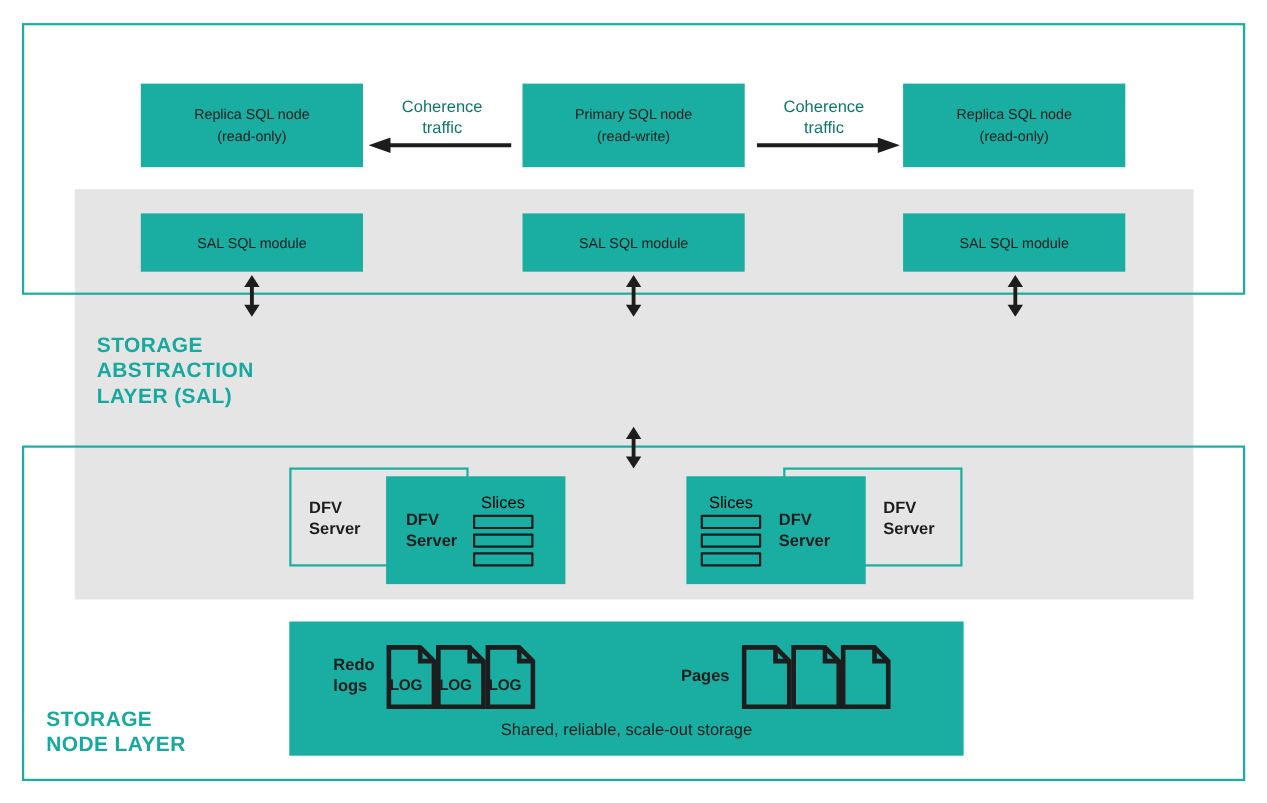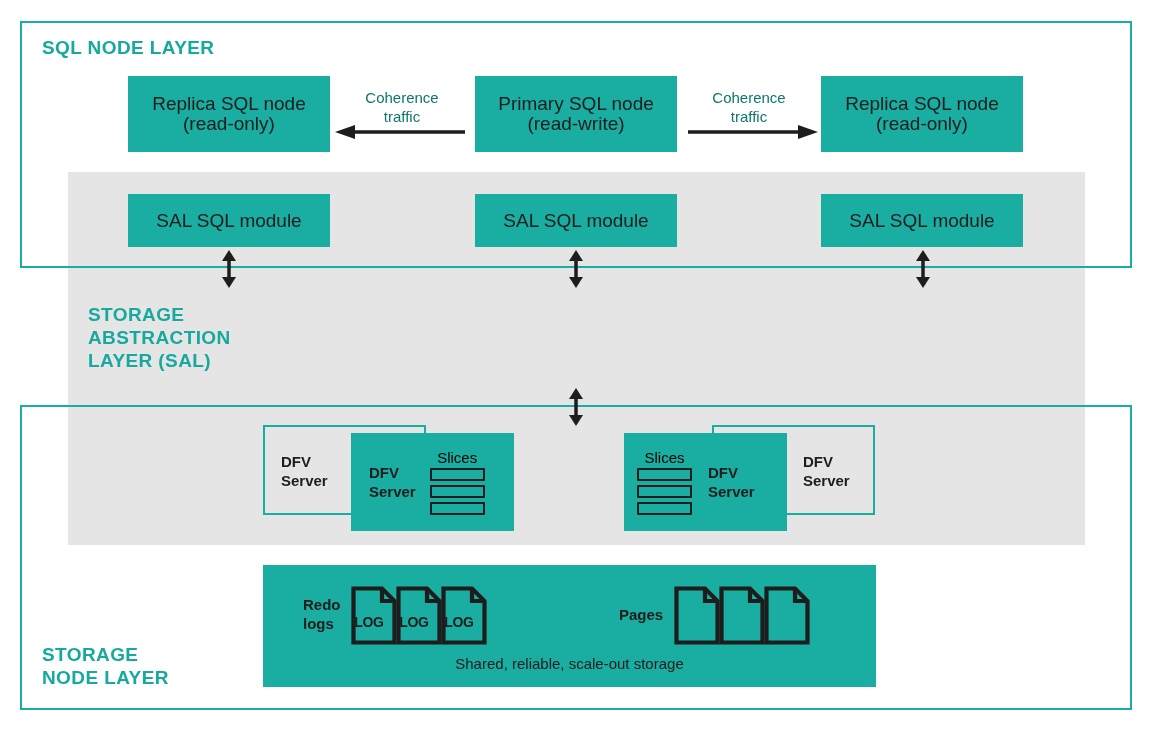--- a/index.html
+++ b/index.html
@@ -48,21 +48,21 @@
   #storage-layer-title { left: 42px; top: 643px; }
 
   
   .teal-box {
     background: #1aada1;
     color: #1d1d1d;
     display: flex;
     align-items: center;
     justify-content: center;
     text-align: center;
-    font-size: 19px;
+    font-size: 13px;
     line-height: 20px;
     white-space: pre-line;
   }
   .node-box { width: 202px; height: 76px; top: 76px; }
   #node-replica-left  { left: 128px; }
   #node-primary       { left: 475px; }
   #node-replica-right { left: 821px; }
 
   .sal-module { width: 202px; height: 53px; top: 194px; }
   #sal-module-left   { left: 128px; }
@@ -201,21 +201,20 @@
 <body>
 
 <div id="canvas">
 
   <div class="abs" id="sal-band"></div>
 
   <div class="abs layer-box" id="sql-layer-box"></div>
 
   <div class="abs layer-box" id="storage-layer-box"></div>
 
-  <div class="abs layer-title" id="sql-layer-title">SQL NODE LAYER</div>
   <div class="abs layer-title" id="sal-layer-title">STORAGE
 ABSTRACTION
 LAYER (SAL)</div>
   <div class="abs layer-title" id="storage-layer-title">STORAGE
 NODE LAYER</div>
 
   <div class="abs teal-box node-box" id="node-replica-left">Replica SQL node
 (read-only)</div>
   <div class="abs teal-box node-box" id="node-primary">Primary SQL node
 (read-write)</div>

